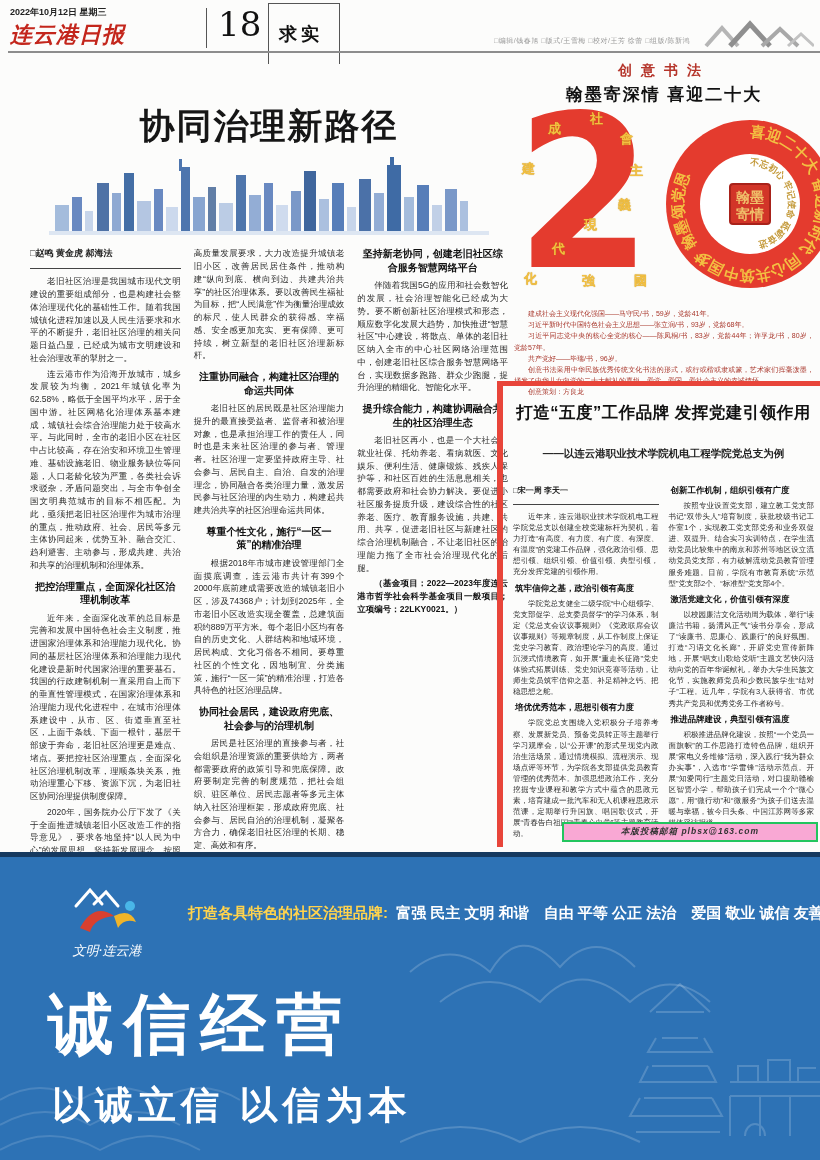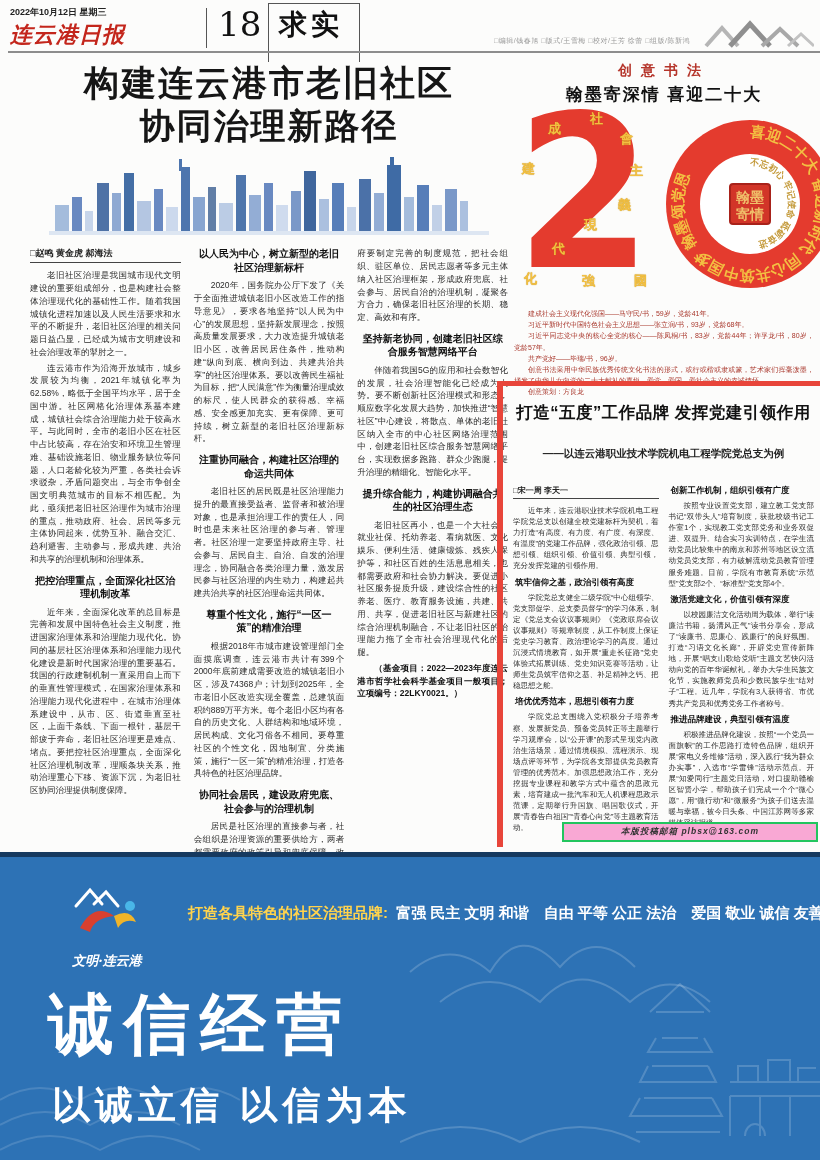--- a/index.html
+++ b/index.html
@@ -6,32 +6,32 @@
   #page{position:relative;width:820px;height:1160px;background:#fcfcfb;overflow:hidden;
         font-family:"Liberation Sans",sans-serif;color:#1a1a1a;}
   
   .hdr{position:absolute;left:0;top:0;width:820px;height:54px;}
   .hdr-date{position:absolute;left:10px;top:6px;font-size:9px;font-weight:bold;color:#222;}
   .hdr-paper{position:absolute;left:10px;top:20px;font-size:22px;font-weight:900;font-style:italic;
              color:#c3261c;font-family:Liberation Mono, monospace;letter-spacing:1px;}
   .hdr-vline1{position:absolute;left:206px;top:8px;height:40px;border-left:1.5px solid #555;}
   .hdr-num{position:absolute;left:218px;top:4px;font-size:34px;font-family:"DejaVu Serif",serif;color:#111;}
   .hdr-sec{position:absolute;left:268px;top:3px;border:1.5px solid #555;border-bottom:none;
-           padding:2px 16px 18px 10px;font-size:28px;font-weight:900;letter-spacing:4px;color:#111;}
+           padding:18px 16px 18px 10px;font-size:18px;font-weight:900;letter-spacing:4px;color:#111;}
   .hdr-credits{position:absolute;right:130px;top:36px;font-size:7px;color:#9a9a9a;letter-spacing:.5px;}
   .hdr-mountains{position:absolute;right:6px;top:20px;}
   .hdr-rule{position:absolute;left:8px;right:0;top:51px;border-top:2px solid #8d8d8d;}
   
   .main-art{position:absolute;left:30px;top:58px;width:478px;}
   .main-headline{margin:4px 0 0;font-size:35px;line-height:1.22;font-weight:900;text-align:center;
                  letter-spacing:2px;color:#161616;}
   .skyline-wrap{text-align:center;margin-top:6px;}
   .columns{margin-top:6px;height:612px;column-count:3;column-gap:13px;column-fill:auto;overflow:hidden;}
   .byline{font-size:9px;font-weight:bold;color:#222;border-bottom:1.5px solid #444;
-          padding-bottom:2px;margin-bottom:6px;break-inside:avoid;}
+          padding-bottom:8px;margin-bottom:6px;break-inside:avoid;}
   .columns p{margin:0 0 3px;text-indent:2em;font-size:8.5px;line-height:1.5;text-align:justify;color:#2b2b2b;}
   .columns .subhead{font-size:10px;font-weight:900;text-align:center;margin:8px 4px 5px;
                     line-height:1.35;break-after:avoid;color:#111;}
   .columns .fund-note{font-weight:bold;color:#111;}
   
   .callig{position:absolute;left:514px;top:62px;width:300px;}
   .callig-kicker{text-align:center;font-size:14px;letter-spacing:9px;color:#b5352b;
                  font-family:"DejaVu Serif",serif;font-weight:bold;}
   .callig-title{text-align:center;font-size:17px;font-weight:900;letter-spacing:2px;margin-top:3px;color:#111;}
   .artwork{position:relative;height:186px;margin-top:6px;}
@@ -65,22 +65,22 @@
   .party-cols p{margin:0 0 2px;text-indent:2em;font-size:7.5px;line-height:1.48;text-align:justify;color:#2d2d2d;}
   .party-cols .subhead{font-size:8.5px;font-weight:900;margin:5px 2px 3px;break-after:avoid;color:#111;}
   .party-cols .author-unit{font-weight:bold;text-indent:0;text-align:right;margin-top:4px;}
   .mailbox{position:absolute;left:562px;top:822px;width:252px;height:16px;border:2px solid #22c55e;
            background:#f9a8d4;font-size:8.5px;font-weight:bold;color:#333;
            display:flex;align-items:center;justify-content:center;letter-spacing:1px;font-style:italic;}
   
   .banner{position:absolute;left:0;top:852px;width:820px;height:308px;background:#2d72b5;overflow:hidden;}
   .banner-topline{position:absolute;left:0;top:0;width:100%;height:5px;background:#16395f;}
   .banner-logo{position:absolute;left:52px;top:32px;width:110px;text-align:center;}
-  .banner-logo-text{font-size:13px;color:#fff;font-style:italic;font-weight:bold;
-                    font-family:"DejaVu Serif",serif;margin-top:12px;}
+  .banner-logo-text{font-size:13px;color:#fff;font-style:italic;font-weight:normal;
+                    font-family:"DejaVu Serif",serif;margin-top:2px;}
   .values{position:absolute;left:188px;top:52px;font-size:15px;font-weight:900;white-space:nowrap;}
   .values .lbl{color:#ffd34d;}
   .values .txt{color:#ffffff;margin-left:4px;}
   .slogan-main{position:absolute;left:48px;top:128px;font-size:66px;font-weight:900;color:#fff;letter-spacing:10px;}
   .slogan-sub{position:absolute;left:52px;top:228px;font-size:38px;font-weight:900;color:#fff;letter-spacing:5px;}
   .lineart{position:absolute;right:0;bottom:0;pointer-events:none;}
   .lineart2{position:absolute;left:0;bottom:0;pointer-events:none;}
 </style>
 </head>
 <body>
@@ -99,21 +99,21 @@
         <polyline points="2,26 18,8 34,26" fill="none" stroke="#b5b5b5" stroke-width="4"></polyline>
         <polyline points="26,26 46,4 66,26" fill="none" stroke="#8f8f8f" stroke-width="5"></polyline>
         <polyline points="58,26 76,9 94,26" fill="none" stroke="#a8a8a8" stroke-width="4"></polyline>
         <polyline points="84,26 97,14 110,26" fill="none" stroke="#c2c2c2" stroke-width="3"></polyline>
       </svg>
     </span>
     <div class="hdr-rule"></div>
   </div>
 
   <section class="main-art">
-    <h1 class="main-headline"><span>构建连云港市老旧社区</span><br><span>协同治理新路径</span></h1>
+    <h1 class="main-headline"><br><span>协同治理新路径</span></h1>
     <div class="skyline-wrap">
       <svg width="440" height="84" viewBox="0 0 440 84">
         <g opacity="0.92">
           <rect x="6" y="52" width="14" height="26" fill="#9db7da"></rect>
             <rect x="23" y="44" width="10" height="34" fill="#5d80bd"></rect>
           <rect x="36" y="58" width="8" height="20" fill="#c3d2e9"></rect>
             <rect x="48" y="30" width="12" height="48" fill="#41679f"></rect>
           <rect x="63" y="40" width="9" height="38" fill="#86a3cf"></rect>
             <rect x="75" y="20" width="10" height="58" fill="#35639e"></rect>
           <rect x="88" y="48" width="14" height="30" fill="#aec2e0"></rect>
@@ -145,21 +145,20 @@
         </g>
         <rect x="0" y="78" width="440" height="4" fill="#dde6f2"></rect>
       </svg>
     </div>
     <div class="columns">
       <div class="byline">□赵鸣 黄金虎 郝海法</div>
     <p>老旧社区治理是我国城市现代文明建设的重要组成部分，也是构建社会整体治理现代化的基础性工作。随着我国城镇化进程加速以及人民生活要求和水平的不断提升，老旧社区治理的相关问题日益凸显，已经成为城市文明建设和社会治理改革的掣肘之一。</p>
         <p>连云港市作为沿海开放城市，城乡发展较为均衡，2021年城镇化率为62.58%，略低于全国平均水平，居于全国中游。社区网格化治理体系基本建成，城镇社会综合治理能力处于较高水平。与此同时，全市的老旧小区在社区中占比较高，存在治安和环境卫生管理难、基础设施老旧、物业服务缺位等问题，人口老龄化较为严重，各类社会诉求驳杂，矛盾问题突出，与全市争创全国文明典范城市的目标不相匹配。为此，亟须把老旧社区治理作为城市治理的重点，推动政府、社会、居民等多元主体协同起来，优势互补、融合交汇、趋利避害、主动参与，形成共建、共治和共享的治理机制和治理体系。</p>
         <h3 class="subhead">把控治理重点，全面深化社区治理机制改革</h3>
         <p>近年来，全面深化改革的总目标是完善和发展中国特色社会主义制度，推进国家治理体系和治理能力现代化。协同的基层社区治理体系和治理能力现代化建设是新时代国家治理的重要基石。我国的行政建制机制一直采用自上而下的垂直性管理模式，在国家治理体系和治理能力现代化进程中，在城市治理体系建设中，从市、区、街道垂直至社区，上面千条线、下面一根针，基层干部疲于奔命，老旧社区治理更是难点、堵点。要把控社区治理重点，全面深化社区治理机制改革，理顺条块关系，推动治理重心下移、资源下沉，为老旧社区协同治理提供制度保障。</p>
-        <h3 class="subhead">以人民为中心，树立新型的老旧社区治理新标杆</h3>
         <p>2020年，国务院办公厅下发了《关于全面推进城镇老旧小区改造工作的指导意见》，要求各地坚持“以人民为中心”的发展思想，坚持新发展理念，按照高质量发展要求，大力改造提升城镇老旧小区，改善居民居住条件，推动构建“纵向到底、横向到边、共建共治共享”的社区治理体系。要以改善民生福祉为目标，把“人民满意”作为衡量治理成效的标尺，使人民群众的获得感、幸福感、安全感更加充实、更有保障、更可持续，树立新型的老旧社区治理新标杆。</p>
         <h3 class="subhead">注重协同融合，构建社区治理的命运共同体</h3>
         <p>老旧社区的居民既是社区治理能力提升的最直接受益者、监督者和被治理对象，也是承担治理工作的责任人，同时也是未来社区治理的参与者、管理者。社区治理一定要坚持政府主导、社会参与、居民自主、自治、自发的治理理念，协同融合各类治理力量，激发居民参与社区治理的内生动力，构建起共建共治共享的社区治理命运共同体。</p>
         <h3 class="subhead">尊重个性文化，施行“一区一策”的精准治理</h3>
         <p>根据2018年市城市建设管理部门全面摸底调查，连云港市共计有399个2000年底前建成需要改造的城镇老旧小区，涉及74368户；计划到2025年，全市老旧小区改造实现全覆盖，总建筑面积约889万平方米。每个老旧小区均有各自的历史文化、人群结构和地域环境，居民构成、文化习俗各不相同。要尊重社区的个性文化，因地制宜、分类施策，施行“一区一策”的精准治理，打造各具特色的社区治理品牌。</p>
         <h3 class="subhead">协同社会居民，建设政府兜底、社会参与的治理机制</h3>
         <p>居民是社区治理的直接参与者，社会组织是治理资源的重要供给方，两者都需要政府的政策引导和兜底保障。政府要制定完善的制度规范，把社会组织、驻区单位、居民志愿者等多元主体纳入社区治理框架，形成政府兜底、社会参与、居民自治的治理机制，凝聚各方合力，确保老旧社区治理的长期、稳定、高效和有序。</p>
         <h3 class="subhead">坚持新老协同，创建老旧社区综合服务智慧网络平台</h3>
         <p>伴随着我国5G的应用和社会数智化的发展，社会治理智能化已经成为大势。要不断创新社区治理模式和形态，顺应数字化发展大趋势，加快推进“智慧社区”中心建设，将散点、单体的老旧社区纳入全市的中心社区网络治理范围中，创建老旧社区综合服务智慧网络平台，实现数据多跑路、群众少跑腿，提升治理的精细化、智能化水平。</p>
         <h3 class="subhead">提升综合能力，构建协调融合共生的社区治理生态</h3>

